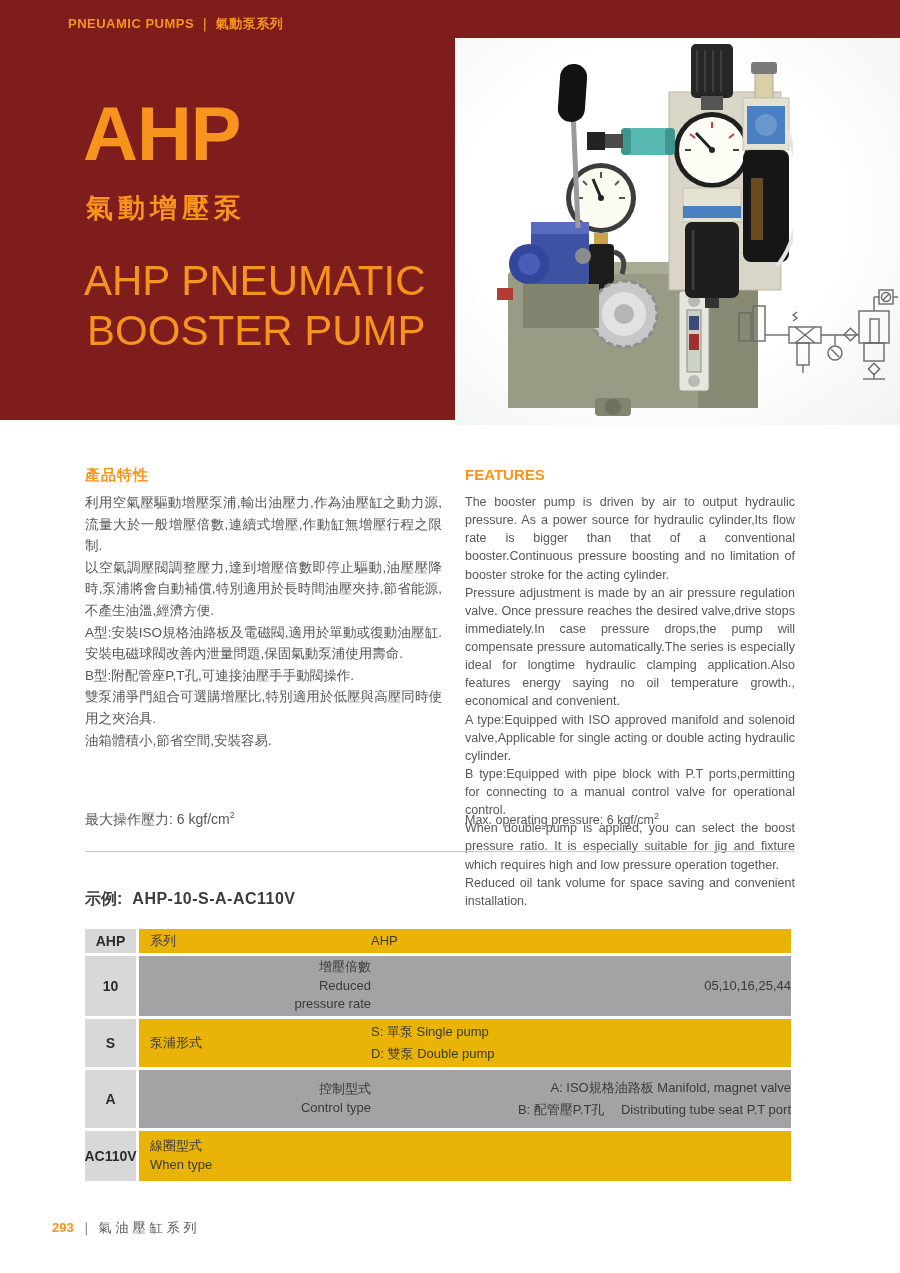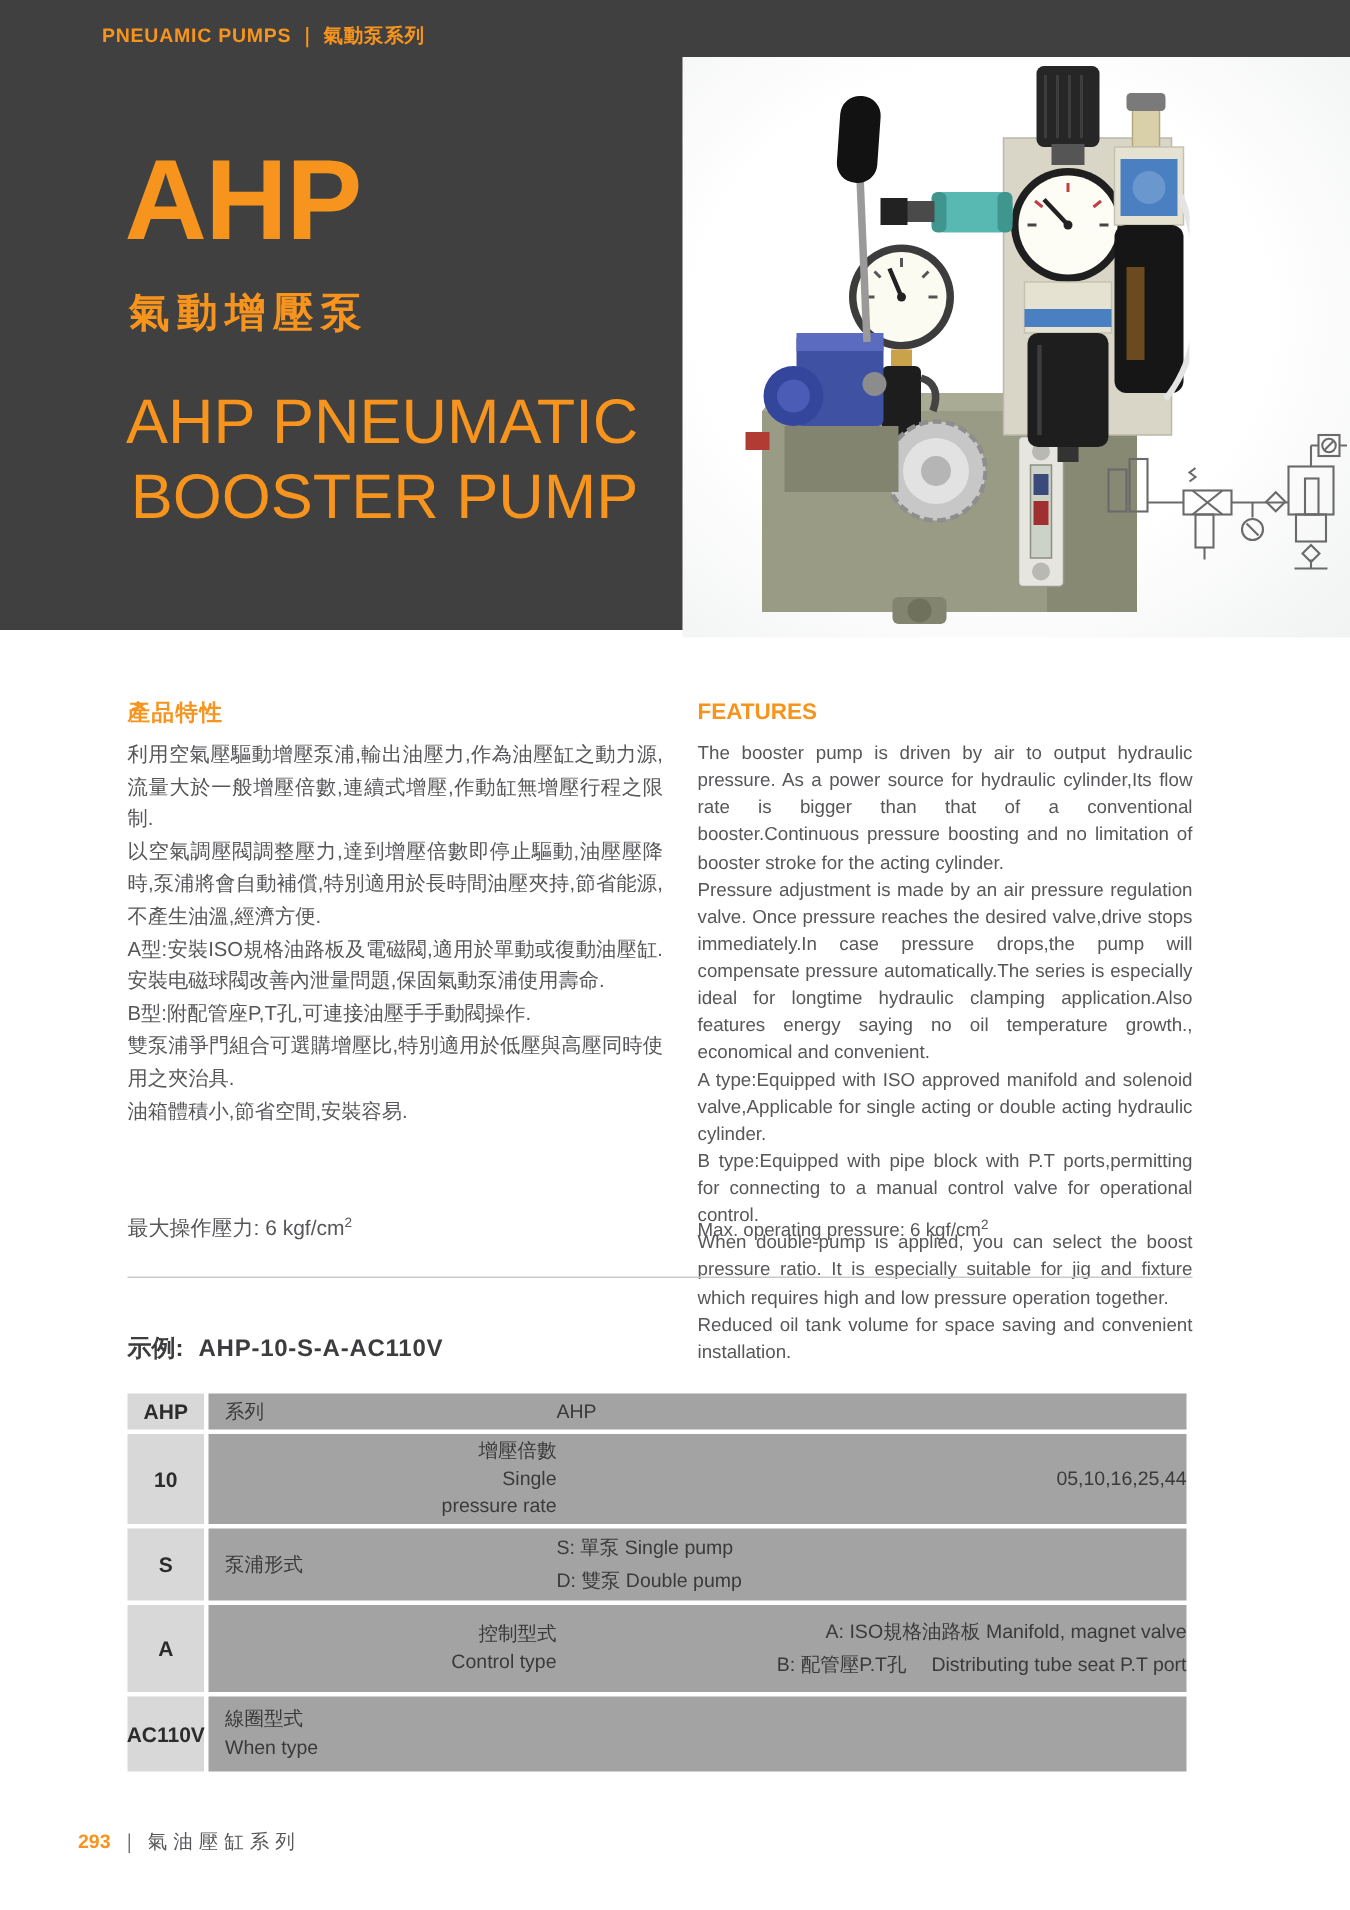--- a/index.html
+++ b/index.html
@@ -3,21 +3,21 @@
 <meta charset="utf-8">
 <style>
   * { margin:0; padding:0; box-sizing:border-box; }
   html,body { background:#ffffff; }
   body { font-family:"Liberation Sans", sans-serif; }
   .page {
     position:relative; width:900px; height:1273px; background:#ffffff;
     overflow:hidden; margin:0 auto;
   }
   
-  .hero { position:absolute; left:0; top:0; width:900px; height:420px; background:#404040; }
+  .hero { position:absolute; left:0; top:0; width:900px; height:420px; background:#7f1d1d; }
   .hdr {
     position:absolute; left:68px; top:15px; color:#f7941d; font-weight:bold;
     font-size:13px; letter-spacing:0.5px;
   }
   .model {
     position:absolute; left:83px; top:96px; color:#f7941d; font-weight:bold;
     font-size:76px; letter-spacing:-1px; line-height:1;
   }
   .sub-zh {
     position:absolute; left:86px; top:190px; color:#f7941d; font-weight:bold;
@@ -57,21 +57,21 @@
   
   .otable { position:absolute; left:85px; top:929px; width:706px; }
   .orow { display:flex; margin-bottom:3px; }
   .ccode {
     width:51px; background:#d8d8d8; display:flex; align-items:center; justify-content:center;
     font-weight:bold; font-size:14px; color:#2c2c2c; margin-right:3px; flex-shrink:0;
   }
   .cbody { flex:1; display:flex; align-items:center; }
   .clabel { width:232px; padding-left:11px; font-size:13px; color:#3a3a3a; line-height:1.45; flex-shrink:0; }
   .cvalue { flex:1; font-size:13px; color:#3a3a3a; line-height:1.7; }
-  .bg-gray .cbody { background:#a3a3a3; }
+  .bg-gray .cbody { background:#eab308; }
   .bg-white .cbody { background:#a3a3a3;text-align:right; }
   
   .footer { position:absolute; left:52px; top:1219px; font-size:13px; }
   .footer .pg { color:#f7941d; font-weight:bold; }
   .footer .bar { color:#57575a; margin:0 6px; }
   .footer .series { color:#57575a; letter-spacing:4px; }
 </style>
 </head>
 <body>
 
@@ -261,21 +261,21 @@
           <div>AHP</div>
         </div>
       </div>
     </div>
 
     <div class="orow bg-white" style="height:60px;">
       <div class="ccode">10</div>
       <div class="cbody">
         <div class="clabel">
           <div>增壓倍數</div>
-          <div>Single</div>
+          <div>Reduced</div>
           <div>pressure rate</div>
         </div>
         <div class="cvalue">
           <div>05,10,16,25,44</div>
         </div>
       </div>
     </div>
 
     <div class="orow bg-gray" style="height:48px;">
       <div class="ccode">S</div>

